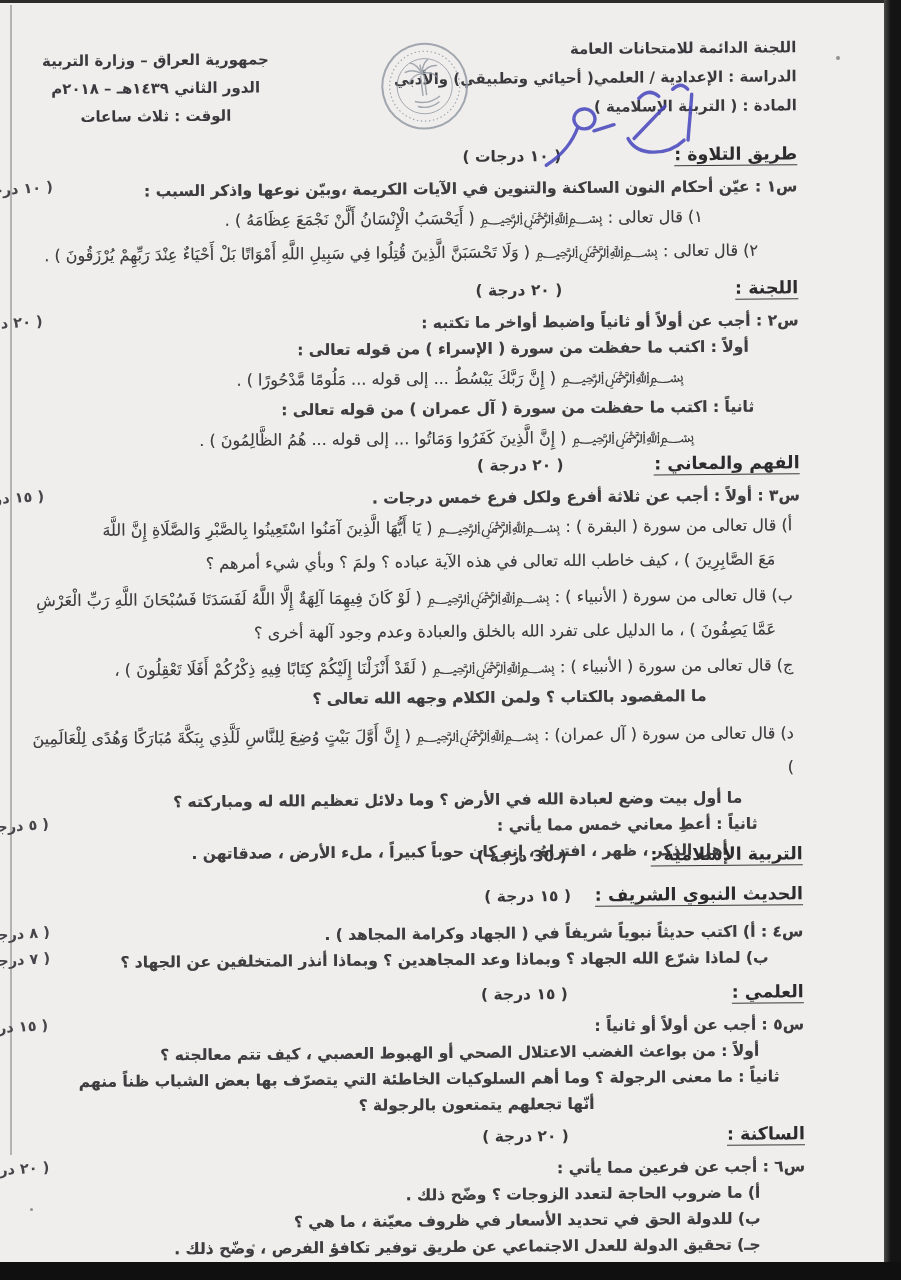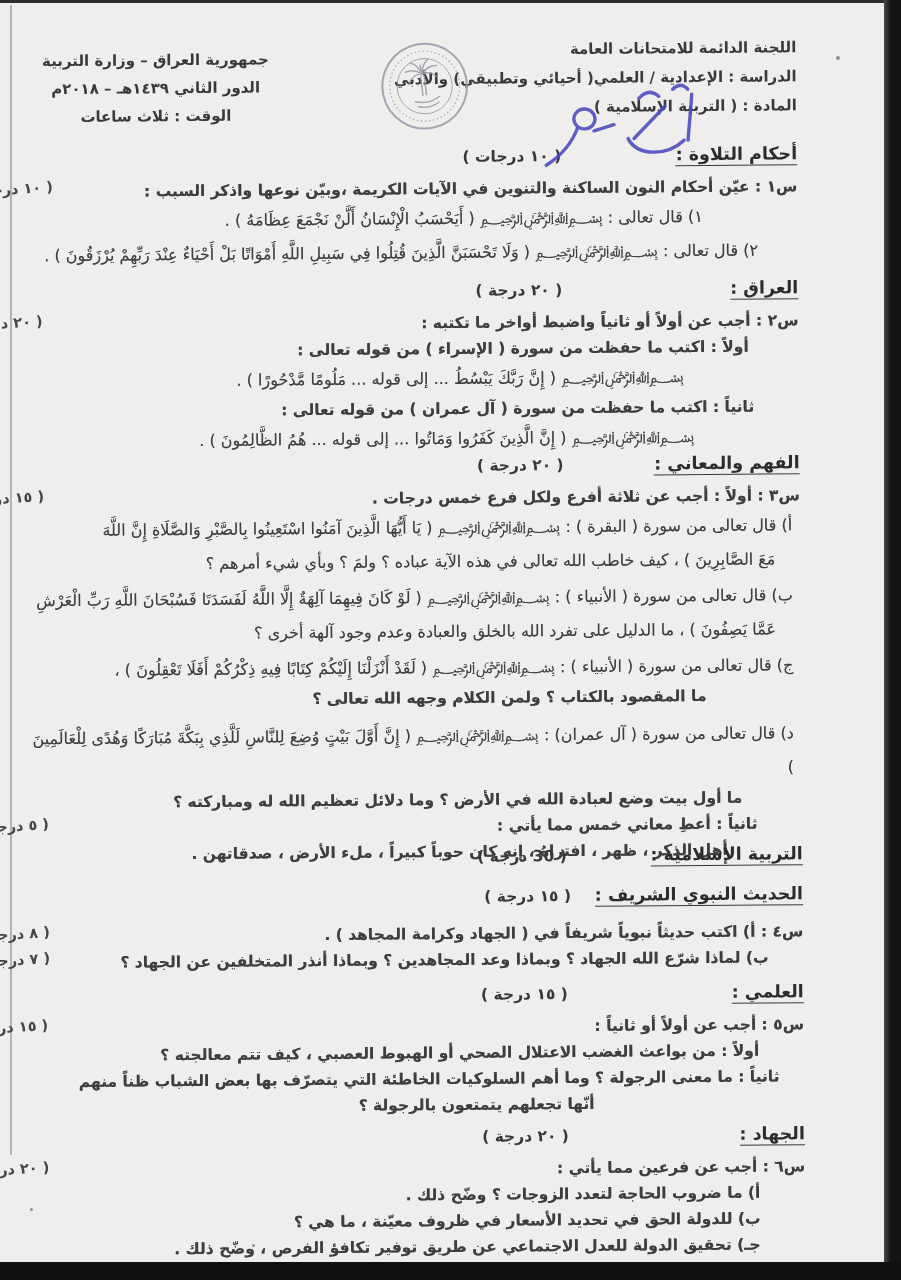--- a/index.html
+++ b/index.html
@@ -83,34 +83,34 @@
         <path d="M162 62 C146 77 116 79 106 60"></path>
         <path d="M117 20 q10 -11 20 -2"></path>
         <path d="M92 46 L72 52"></path>
         <path d="M62 30 a10.5 10 0 1 0 1 0"></path>
         <path d="M56 48 C50 64 40 76 24 86"></path>
       </g>
     </svg>
 
     <section class="sec" style="top:146px">
       <div class="hrow">
-        <span class="sec-title">أحكام التلاوة :</span>
+        <span class="sec-title">طريق التلاوة :</span>
         <span class="sec-score">( ١٠ درجات )</span>
       </div>
       <div class="row">
         <p class="line">س١ : عيّن أحكام النون الساكنة والتنوين في الآيات الكريمة ،وبيّن نوعها واذكر السبب :</p>
         <span class="mnote" style="left:-60px">( ١٠ درجات )</span>
       </div>
       <p class="line verse mr95">١) قال تعالى : ﷽ ( أَيَحْسَبُ الْإِنْسَانُ أَلَّنْ نَجْمَعَ عِظَامَهُ ) .</p>
       <p class="line verse mr40">٢) قال تعالى : ﷽ ( وَلَا تَحْسَبَنَّ الَّذِينَ قُتِلُوا فِي سَبِيلِ اللَّهِ أَمْوَاتًا بَلْ أَحْيَاءٌ عِنْدَ رَبِّهِمْ يُرْزَقُونَ ) .</p>
     </section>
 
     <section class="sec" style="top:280px">
       <div class="hrow">
-        <span class="sec-title">العراق :</span>
+        <span class="sec-title">اللجنة :</span>
         <span class="sec-score">( ٢٠ درجة )</span>
       </div>
       <div class="row">
         <p class="line">س٢ : أجب عن أولاً أو ثانياً واضبط أواخر ما تكتبه :</p>
         <span class="mnote" style="left:-60px">( ٢٠ درجة )</span>
       </div>
       <p class="line mr50">أولاً : اكتب ما حفظت من سورة ( الإسراء ) من قوله تعالى :</p>
       <p class="line verse mr115">﷽ ( إِنَّ رَبَّكَ يَبْسُطُ ... إلى قوله ... مَلُومًا مَّدْحُورًا ) .</p>
       <p class="line mr45">ثانياً : اكتب ما حفظت من سورة ( آل عمران ) من قوله تعالى :</p>
       <p class="line verse mr105">﷽ ( إِنَّ الَّذِينَ كَفَرُوا وَمَاتُوا ... إلى قوله ... هُمُ الظَّالِمُونَ ) .</p>
@@ -171,21 +171,21 @@
         <p class="line">س٥ : أجب عن أولاً أو ثانياً :</p>
         <span class="mnote" style="left:-60px">( ١٥ درجة )</span>
       </div>
       <p class="line mr45">أولاً : من بواعث الغضب الاعتلال الصحي أو الهبوط العصبي ، كيف تتم معالجته ؟</p>
       <p class="line mr25">ثانياً : ما معنى الرجولة ؟ وما أهم السلوكيات الخاطئة التي يتصرّف بها بعض الشباب ظناً منهم</p>
       <p class="line mr210">أنّها تجعلهم يتمتعون بالرجولة ؟</p>
     </section>
 
     <section class="sec" style="top:1126px">
       <div class="hrow">
-        <span class="sec-title">الجهاد :</span>
+        <span class="sec-title">الساكنة :</span>
         <span class="sec-score">( ٢٠ درجة )</span>
       </div>
       <div class="row">
         <p class="line">س٦ : أجب عن فرعين مما يأتي :</p>
         <span class="mnote" style="left:-60px">( ٢٠ درجة )</span>
       </div>
       <p class="line mr45">أ) ما ضروب الحاجة لتعدد الزوجات ؟ وضّح ذلك .</p>
       <p class="line mr45">ب) للدولة الحق في تحديد الأسعار في ظروف معيّنة ، ما هي ؟</p>
       <p class="line mr45">جـ) تحقيق الدولة للعدل الاجتماعي عن طريق توفير تكافؤ الفرص ، وضّح ذلك .</p>
     </section>

